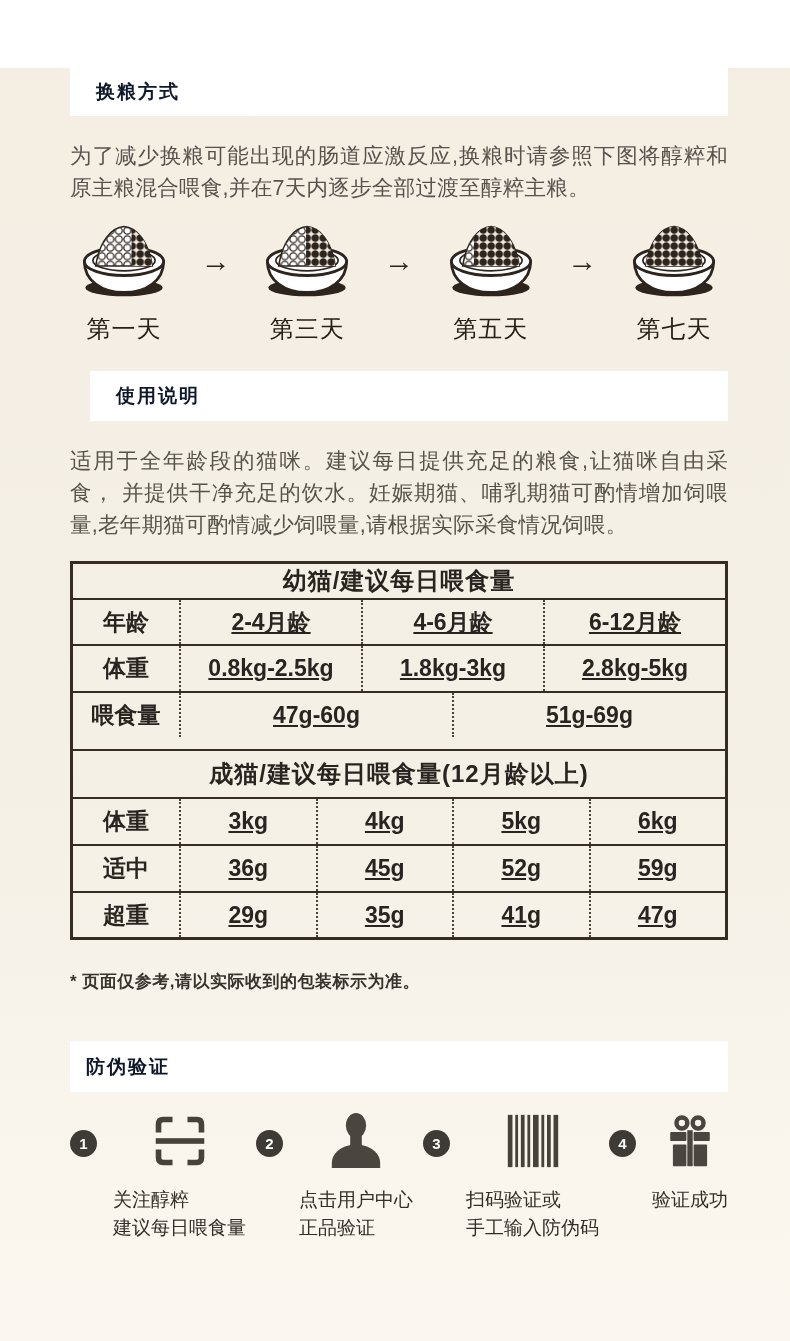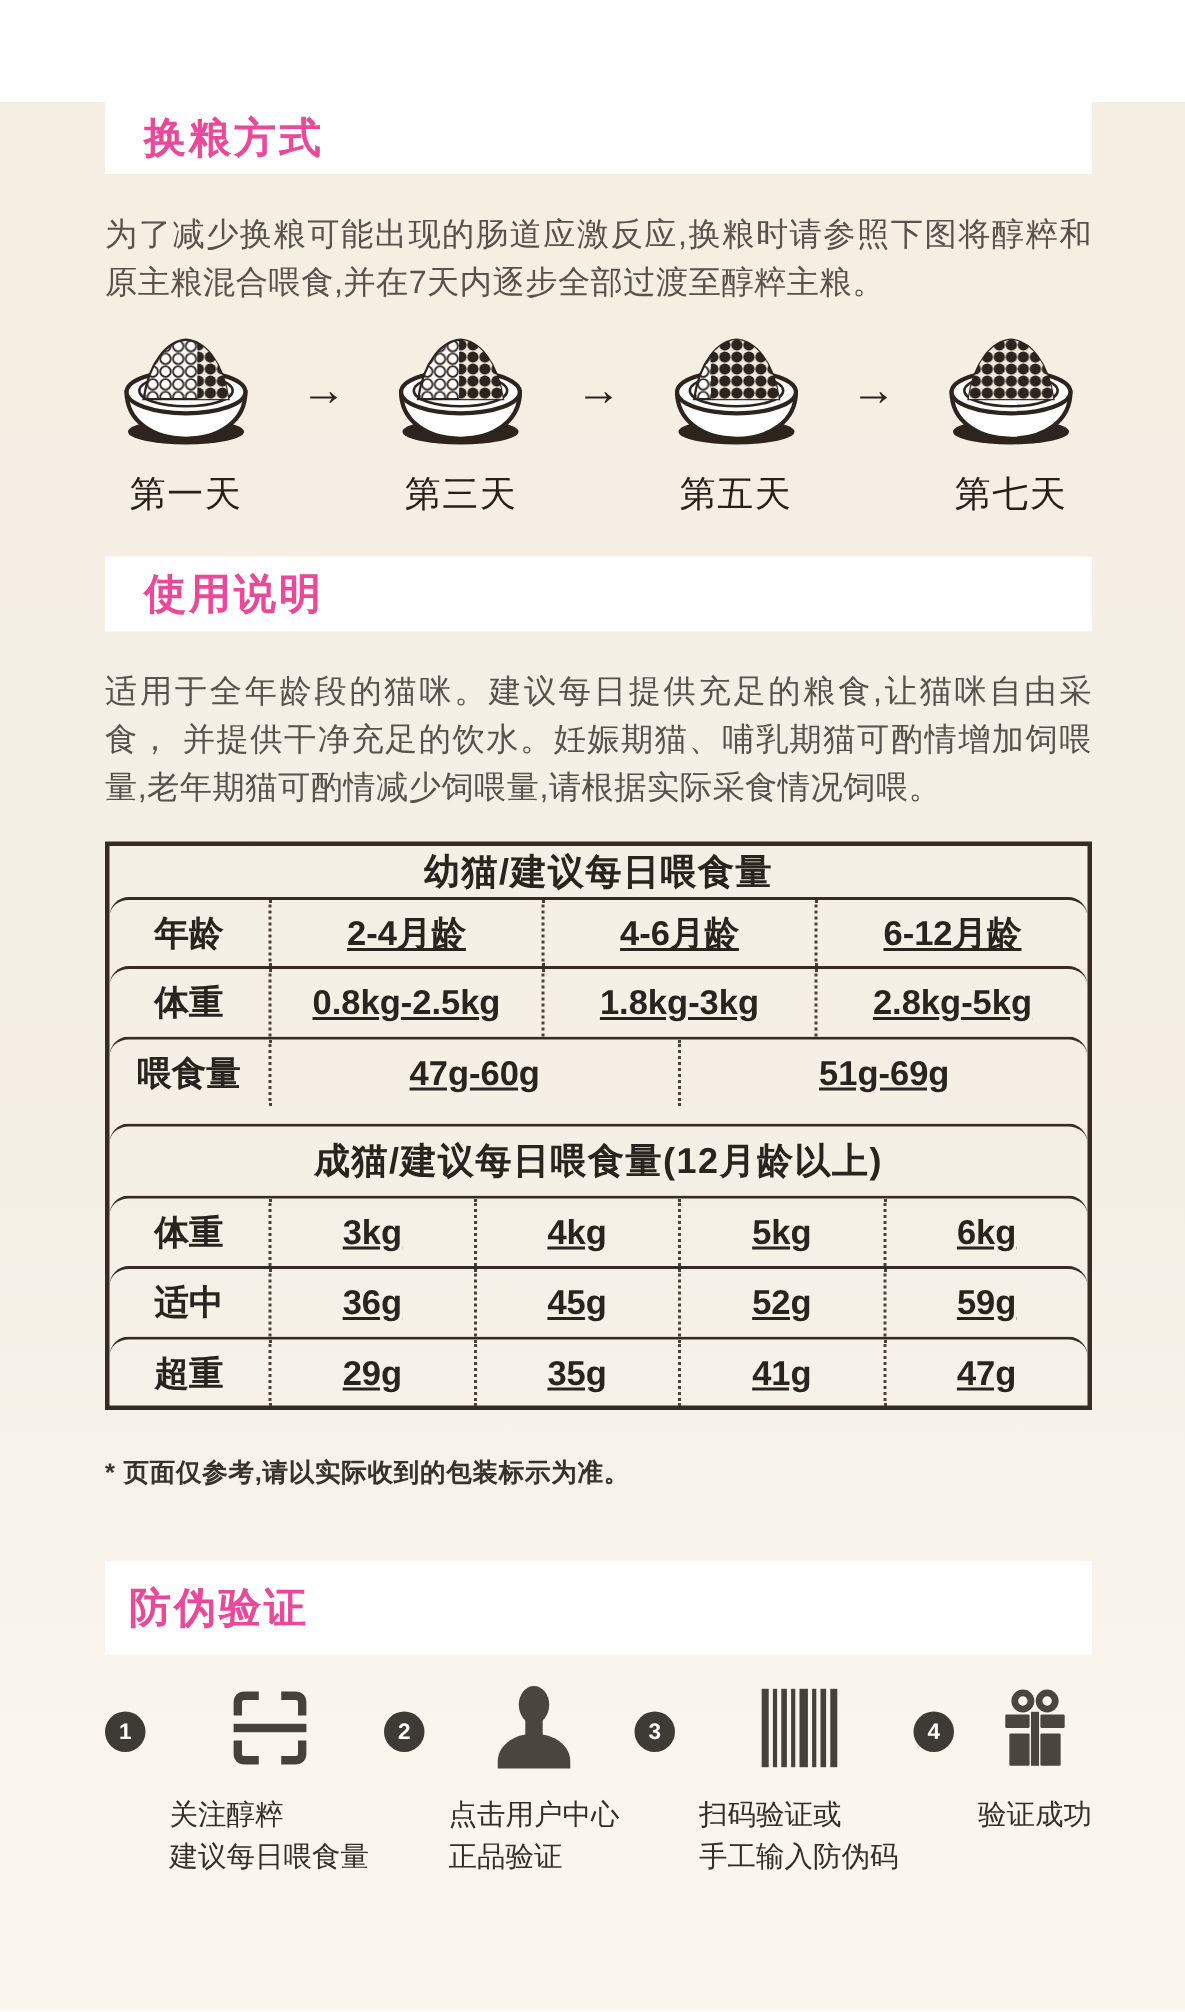--- a/index.html
+++ b/index.html
@@ -14,25 +14,25 @@
     height:1328px; box-sizing:border-box;
     background:linear-gradient(180deg,#f4eee3 0%, #f5f0e6 55%, #faf6ee 85%, #fcf8f1 100%);
   }
   .content { padding:0 62px 0 70px; }
 
   .section-header {
     background:#ffffff; height:48px; display:flex; align-items:center;
     padding-left:26px; box-sizing:border-box;
   }
   .section-title {
-    font-size:28px; font-weight:bold; color:#ec4899; letter-spacing:2px;
+    font-size:19px; font-weight:bold; color:#0f172a; letter-spacing:2px;
   }
   .hdr1 { margin-top:55px; }
-  .hdr2 { margin-top:26px; height:50px; }
-  .hdr3 { margin-top:48px; height:62px;padding-left:16px; }
+  .hdr2 { margin-top:26px; height:50px;margin-left:20px; }
+  .hdr3 { margin-top:48px; height:51px;padding-left:16px; }
 
   .body-text {
     margin:24px 0 0 0; font-size:21.5px; line-height:32px;
     color:#57524b; letter-spacing:0.3px; text-align:justify;
   }
 
   
   .bowls-row {
     margin-top:14px; display:flex; justify-content:space-between; align-items:flex-start;
   }
@@ -44,21 +44,21 @@
   }
 
   
   .feeding-table {
     margin-top:20px; border:3px solid #352d24; color:#292420; background:transparent;
   }
   .ft-title-row {
     height:34px; display:flex; align-items:center; justify-content:center;
     font-size:24px; font-weight:bold; letter-spacing:1px;
   }
-  .bt { border-top:2px solid #352d24;border-radius:13px; }
+  .bt { border-top:2px solid #352d24; }
   .ft-row { display:flex; height:44px; }
   .ft-row.tall { height:45px; }
   .ft-cell {
     display:flex; align-items:center; justify-content:center;
     font-size:23px; font-weight:bold; box-sizing:border-box;
   }
   .ft-cell.val { font-weight:bold; }
   .ft-cell + .ft-cell { border-left:2px dotted #4a4138; }
   .ft-label { flex:0 0 106px; }
   .ft-data { flex:1 1 0;text-decoration:underline; }

